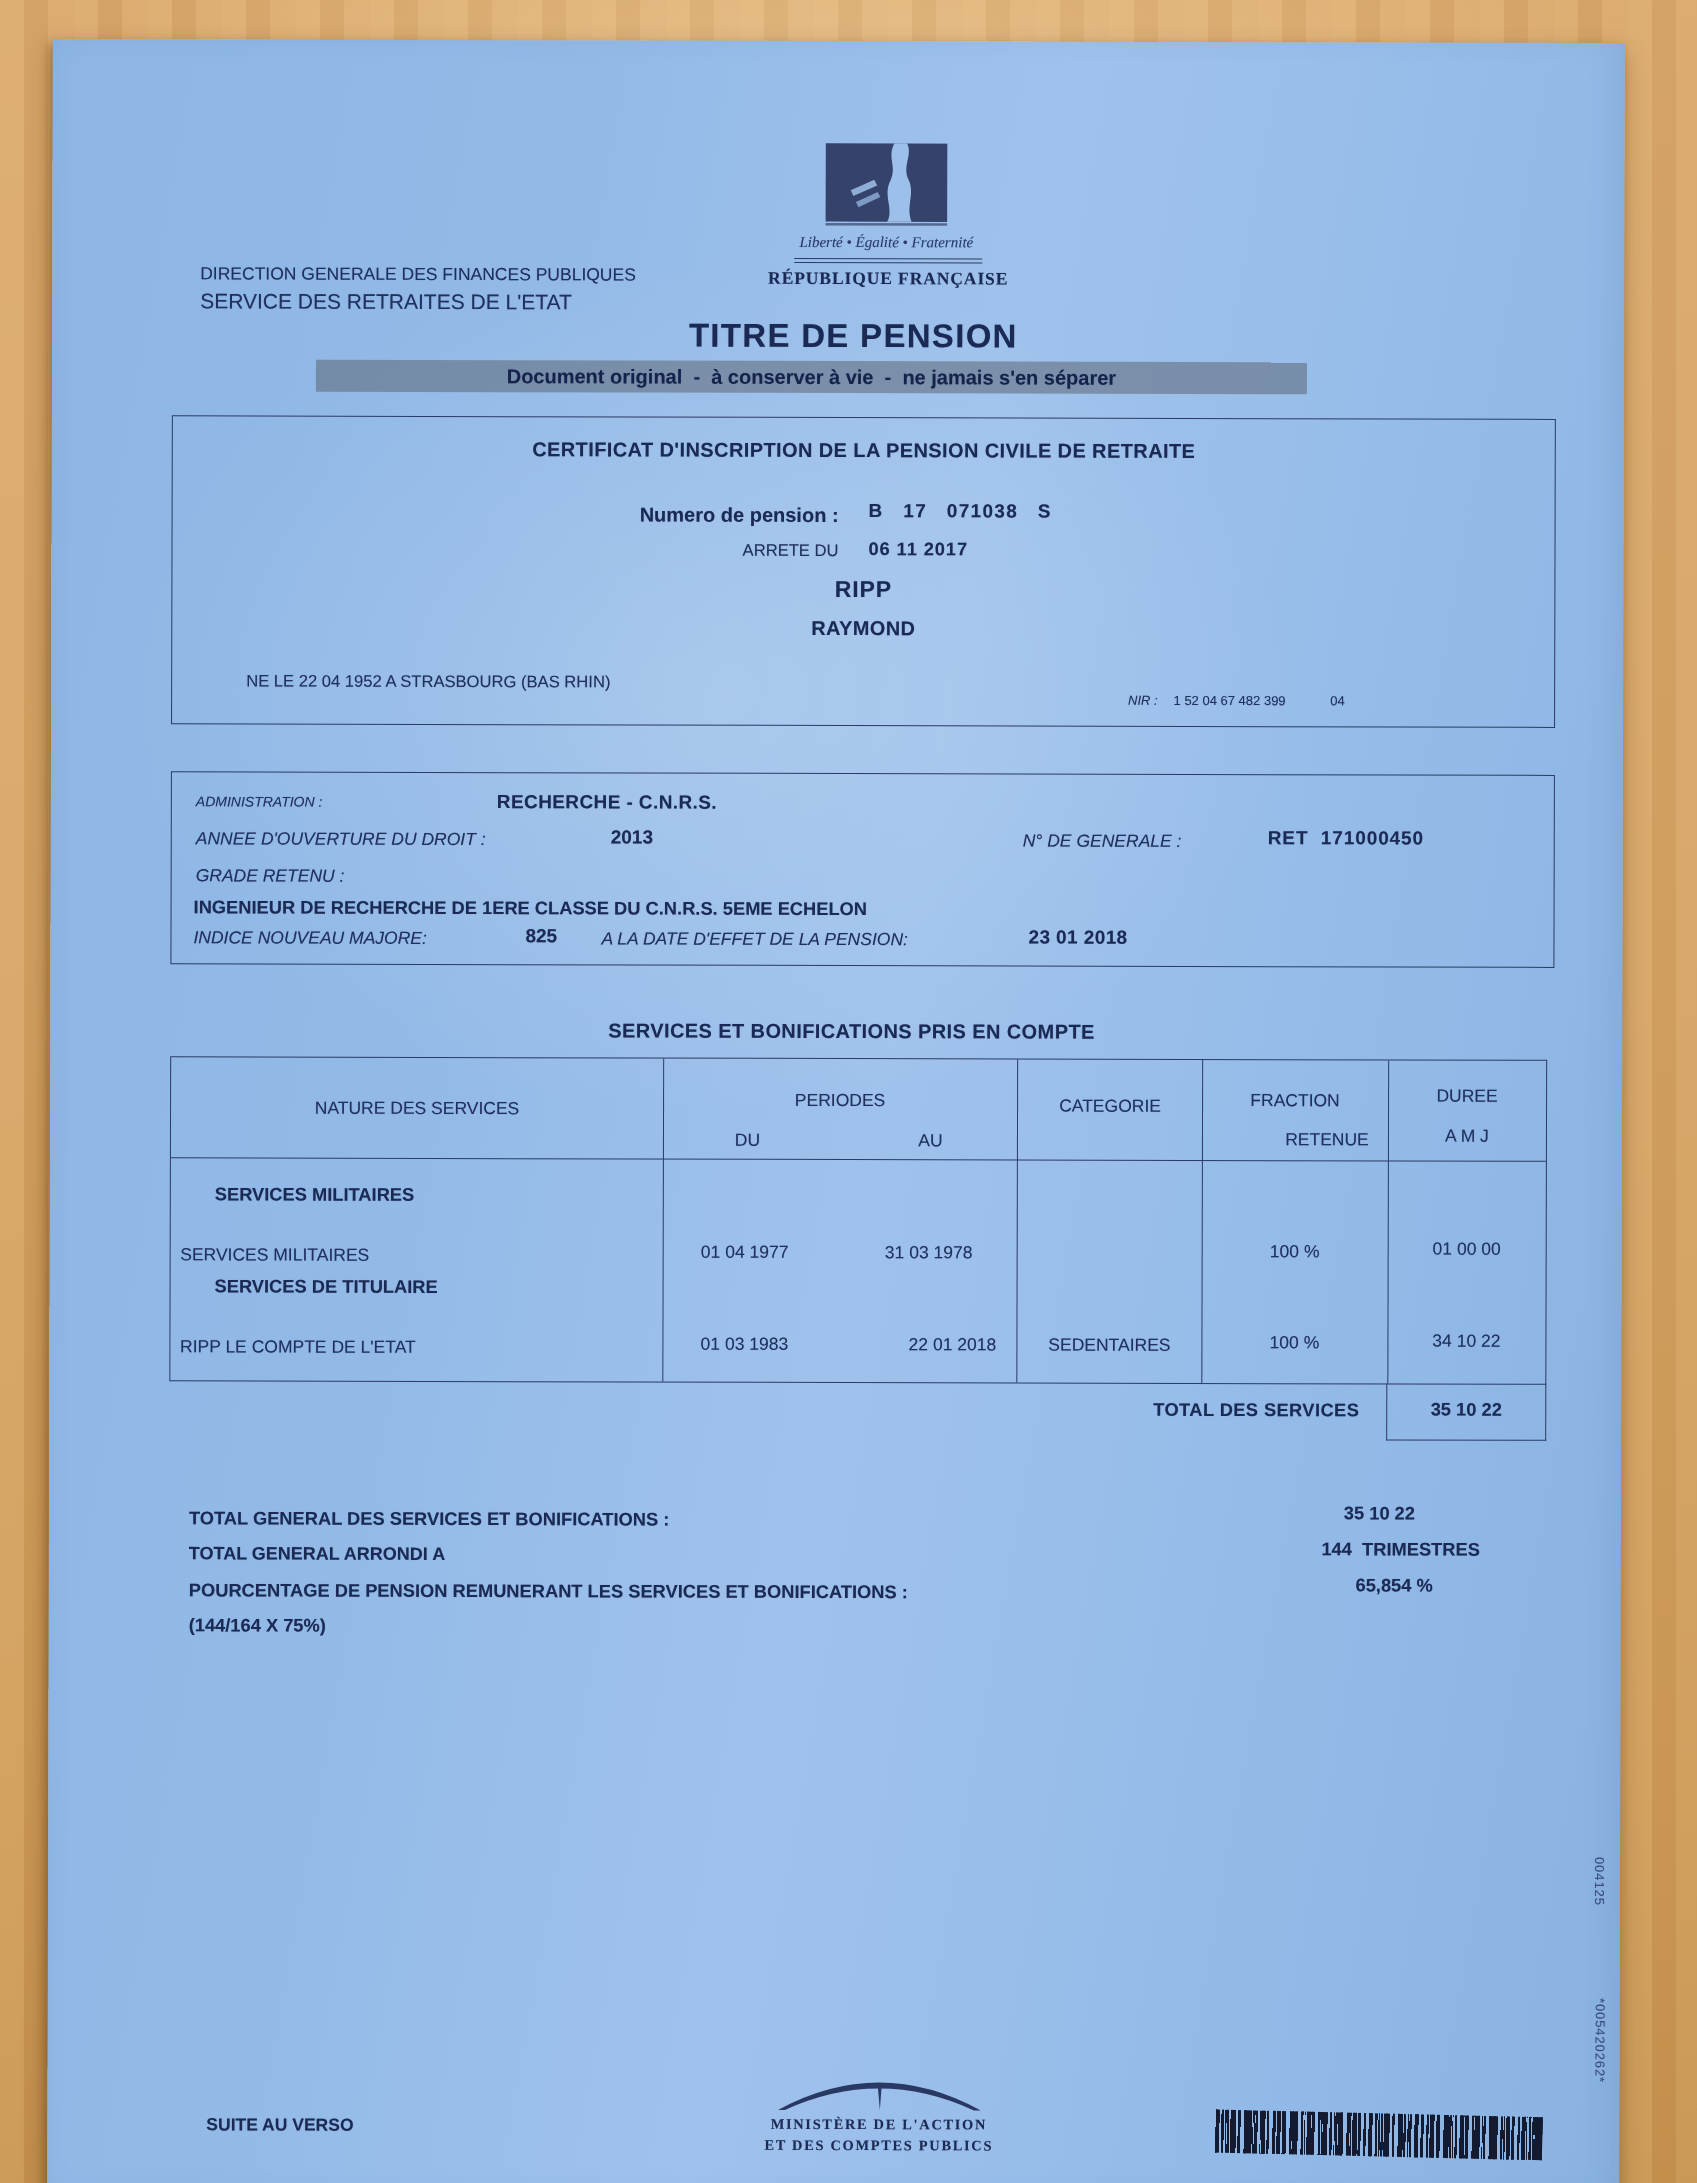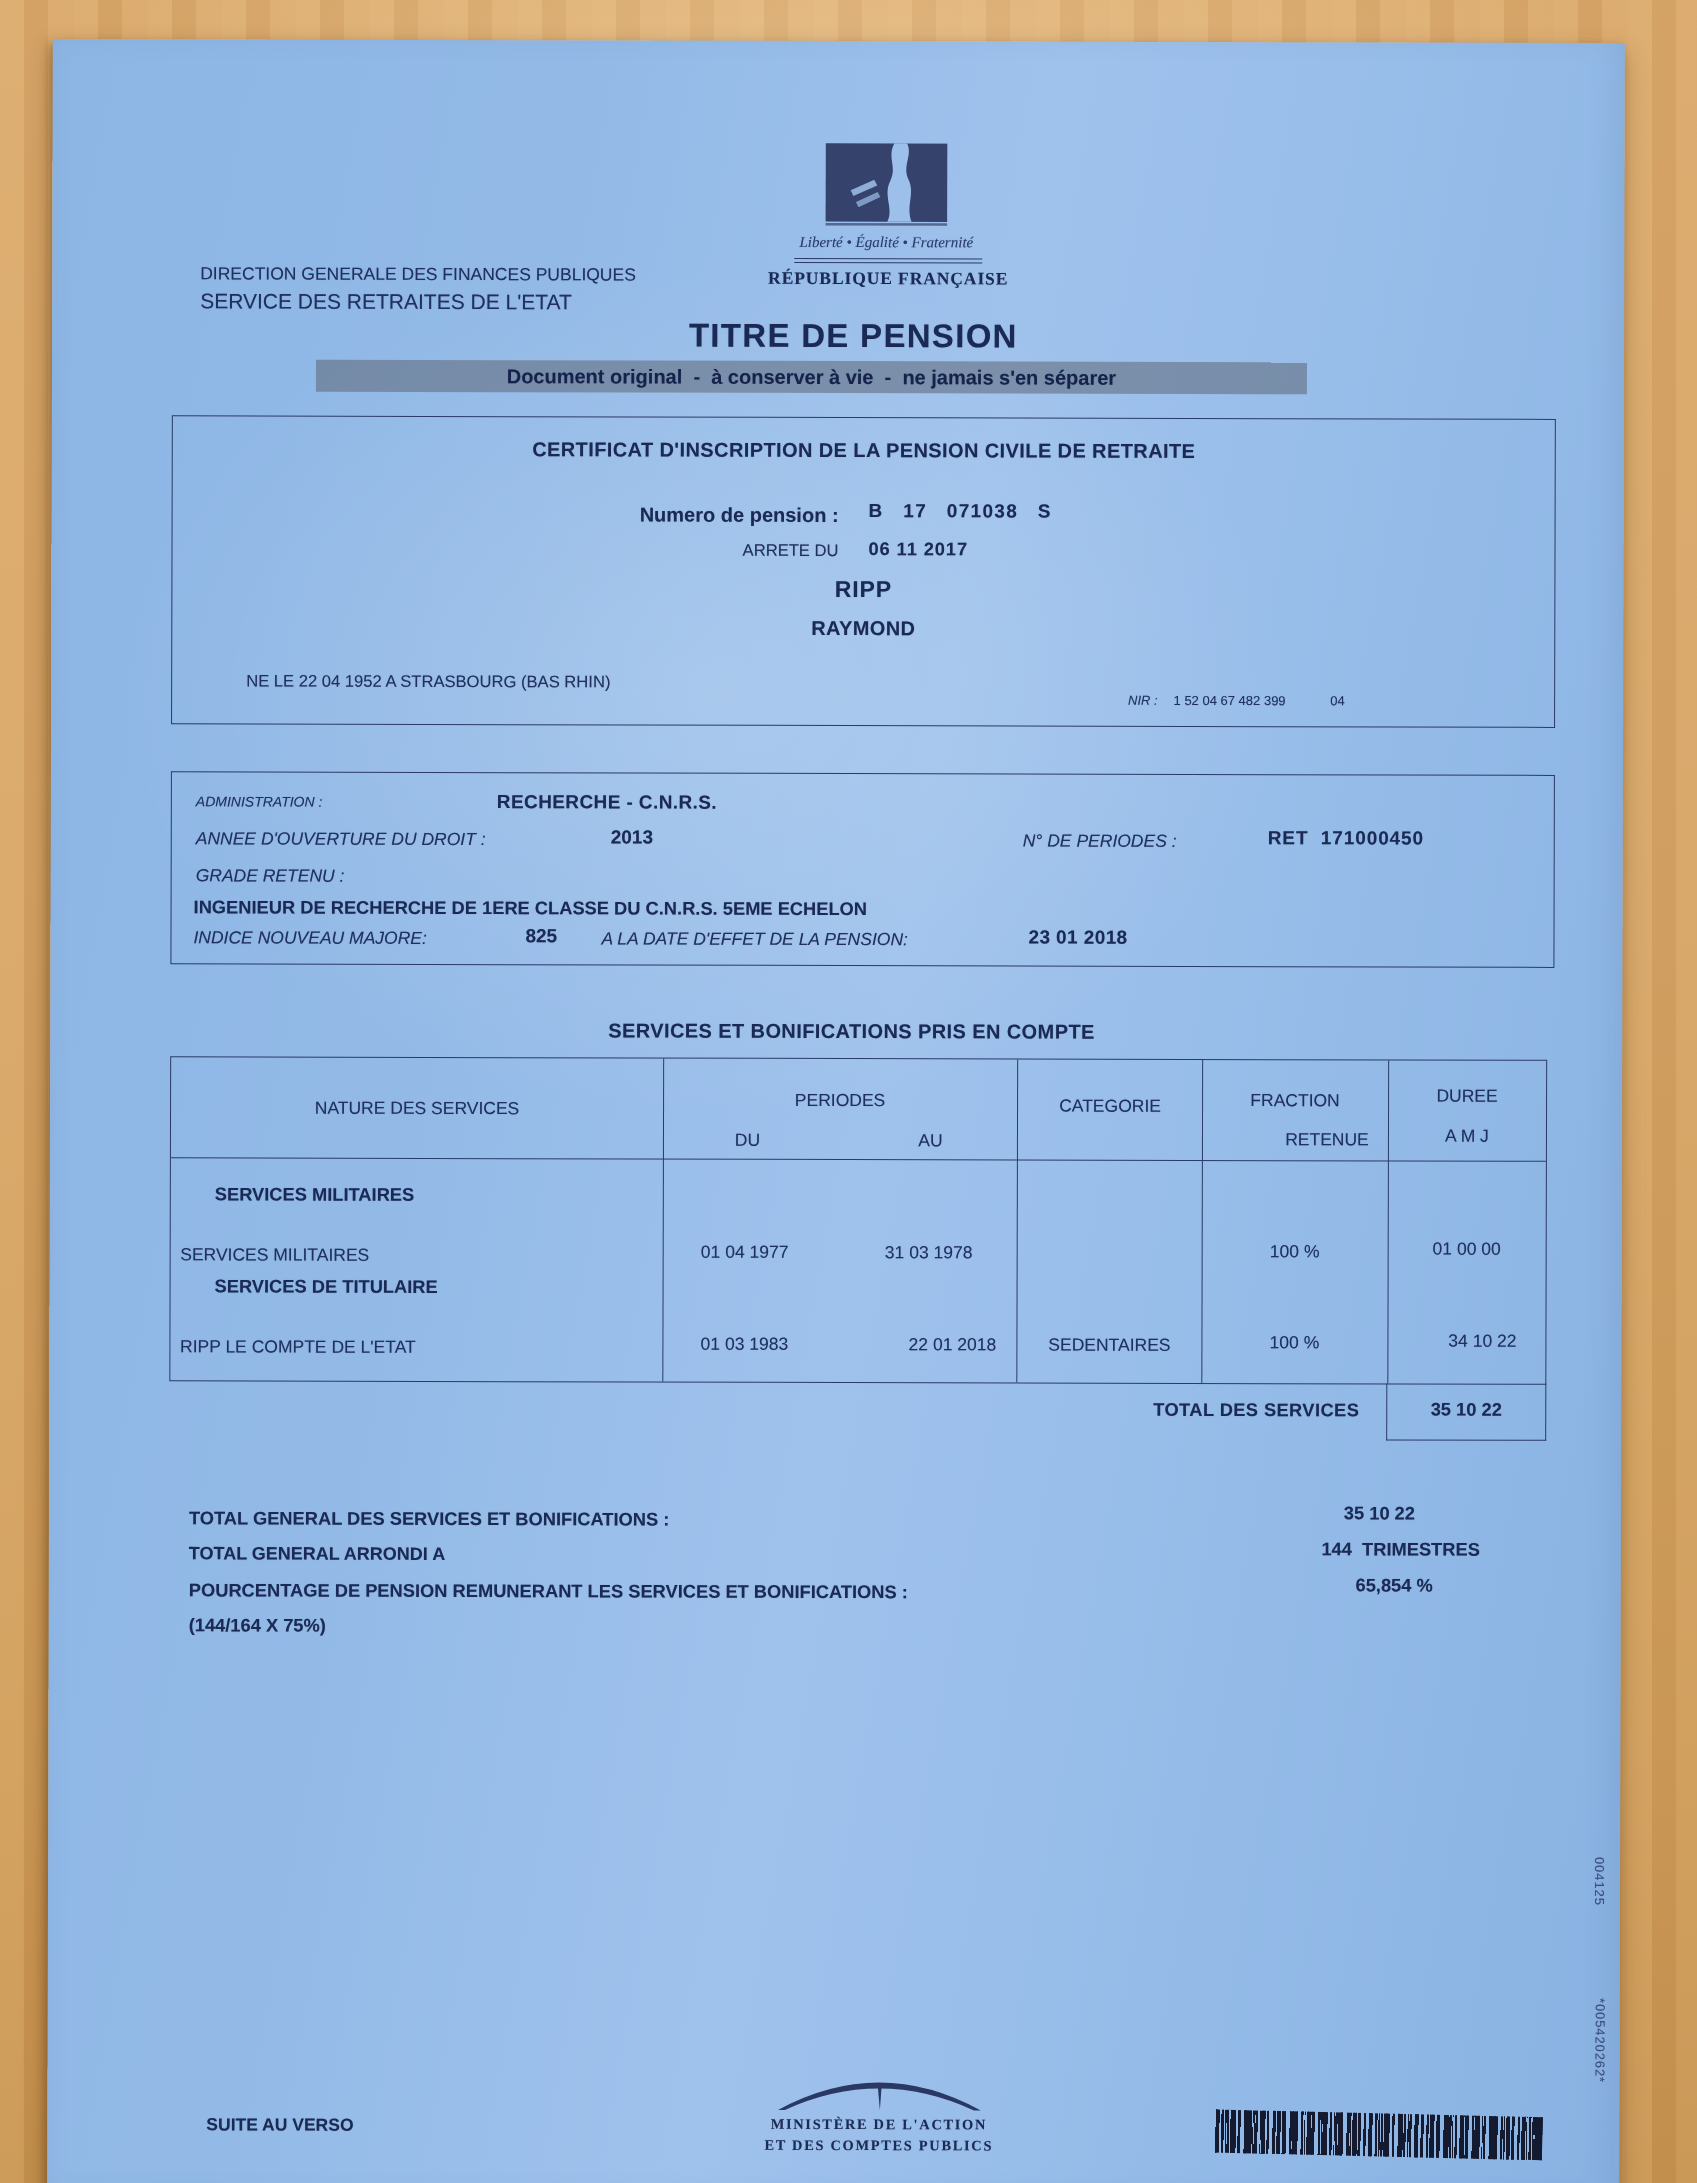--- a/index.html
+++ b/index.html
@@ -80,21 +80,21 @@
         <span style="margin-left:12.2px;">1 52 04 67 482 399</span>
         <span style="margin-left:41px;">04</span>
       </div>
     </div>
 
     <div class="abs box" style="left:120px;top:732px;width:1382px;height:191px;">
       <div class="abs i" style="left:24px;top:21px;font-size:14px;">ADMINISTRATION :</div>
       <div class="abs b" style="left:325px;top:18.3px;font-size:19px;letter-spacing:0.4px;">RECHERCHE - C.N.R.S.</div>
       <div class="abs i" style="left:24px;top:56px;font-size:17.5px;">ANNEE D'OUVERTURE DU DROIT :</div>
       <div class="abs b" style="left:439px;top:53px;font-size:19px;">2013</div>
-      <div class="abs i" style="left:851px;top:56px;font-size:17.5px;">N° DE PERIODES :</div>
+      <div class="abs i" style="left:851px;top:56px;font-size:17.5px;">N° DE GENERALE :</div>
       <div class="abs b pre" style="left:1096px;top:52px;font-size:19px;letter-spacing:0.9px;">RET  171000450</div>
       <div class="abs i" style="left:24px;top:93px;font-size:17.5px;">GRADE RETENU :</div>
       <div class="abs b" style="left:22px;top:124px;font-size:18.3px;">INGENIEUR DE RECHERCHE DE 1ERE CLASSE DU C.N.R.S. 5EME ECHELON</div>
       <div class="abs i" style="left:22px;top:155px;font-size:17.5px;">INDICE NOUVEAU MAJORE:</div>
       <div class="abs b" style="left:354px;top:152px;font-size:19px;">825</div>
       <div class="abs i" style="left:430px;top:155px;font-size:17.5px;">A LA DATE D'EFFET DE LA PENSION:</div>
       <div class="abs b" style="left:857px;top:152px;font-size:19px;letter-spacing:0.4px;">23 01 2018</div>
     </div>
 
     <div class="abs b ctr" style="left:15.3px;top:979px;width:1572px;font-size:20px;letter-spacing:0.4px;">SERVICES ET BONIFICATIONS PRIS EN COMPTE</div>
@@ -125,21 +125,21 @@
       <div class="cell ctr" style="left:1031px;top:181px;width:186px;">100 %</div>
       <div class="cell ctr" style="left:1217px;top:178px;width:158px;">01 00 00</div>
 
       <div class="cell b" style="left:44px;top:218px;font-size:18.3px;">SERVICES DE TITULAIRE</div>
 
       <div class="cell" style="left:9.6px;top:279px;">RIPP LE COMPTE DE L'ETAT</div>
       <div class="cell ctr" style="left:515px;top:275px;width:118px;">01 03 1983</div>
       <div class="cell ctr" style="left:723px;top:275px;width:118px;">22 01 2018</div>
       <div class="cell ctr" style="left:846px;top:275px;width:186px;">SEDENTAIRES</div>
       <div class="cell ctr" style="left:1031px;top:272px;width:186px;">100 %</div>
-      <div class="cell ctr" style="left:1217px;top:270px;width:158px;padding-left:16px;">34 10 22</div>
+      <div class="cell ctr" style="left:1217px;top:270px;width:158px;">34 10 22</div>
     </div>
 
     <div class="abs b rt" style="left:917px;top:1357px;width:393px;font-size:18.3px;letter-spacing:0.4px;">TOTAL DES SERVICES</div>
     <div class="abs" style="left:1337px;top:1341px;width:158px;height:56px;border-left:1.3px solid #2b3a66;border-right:1.3px solid #2b3a66;border-bottom:1.3px solid #2b3a66;">
       <div class="b ctr" style="margin-top:15px;font-size:18.3px;">35 10 22</div>
     </div>
 
     <div class="abs b" style="left:140px;top:1468px;font-size:18.3px;">TOTAL GENERAL DES SERVICES ET BONIFICATIONS :</div>
     <div class="abs b rt" style="left:1170px;top:1460px;width:196px;font-size:18.3px;">35 10 22</div>
     <div class="abs b" style="left:140px;top:1504px;font-size:18px;">TOTAL GENERAL ARRONDI A</div>

